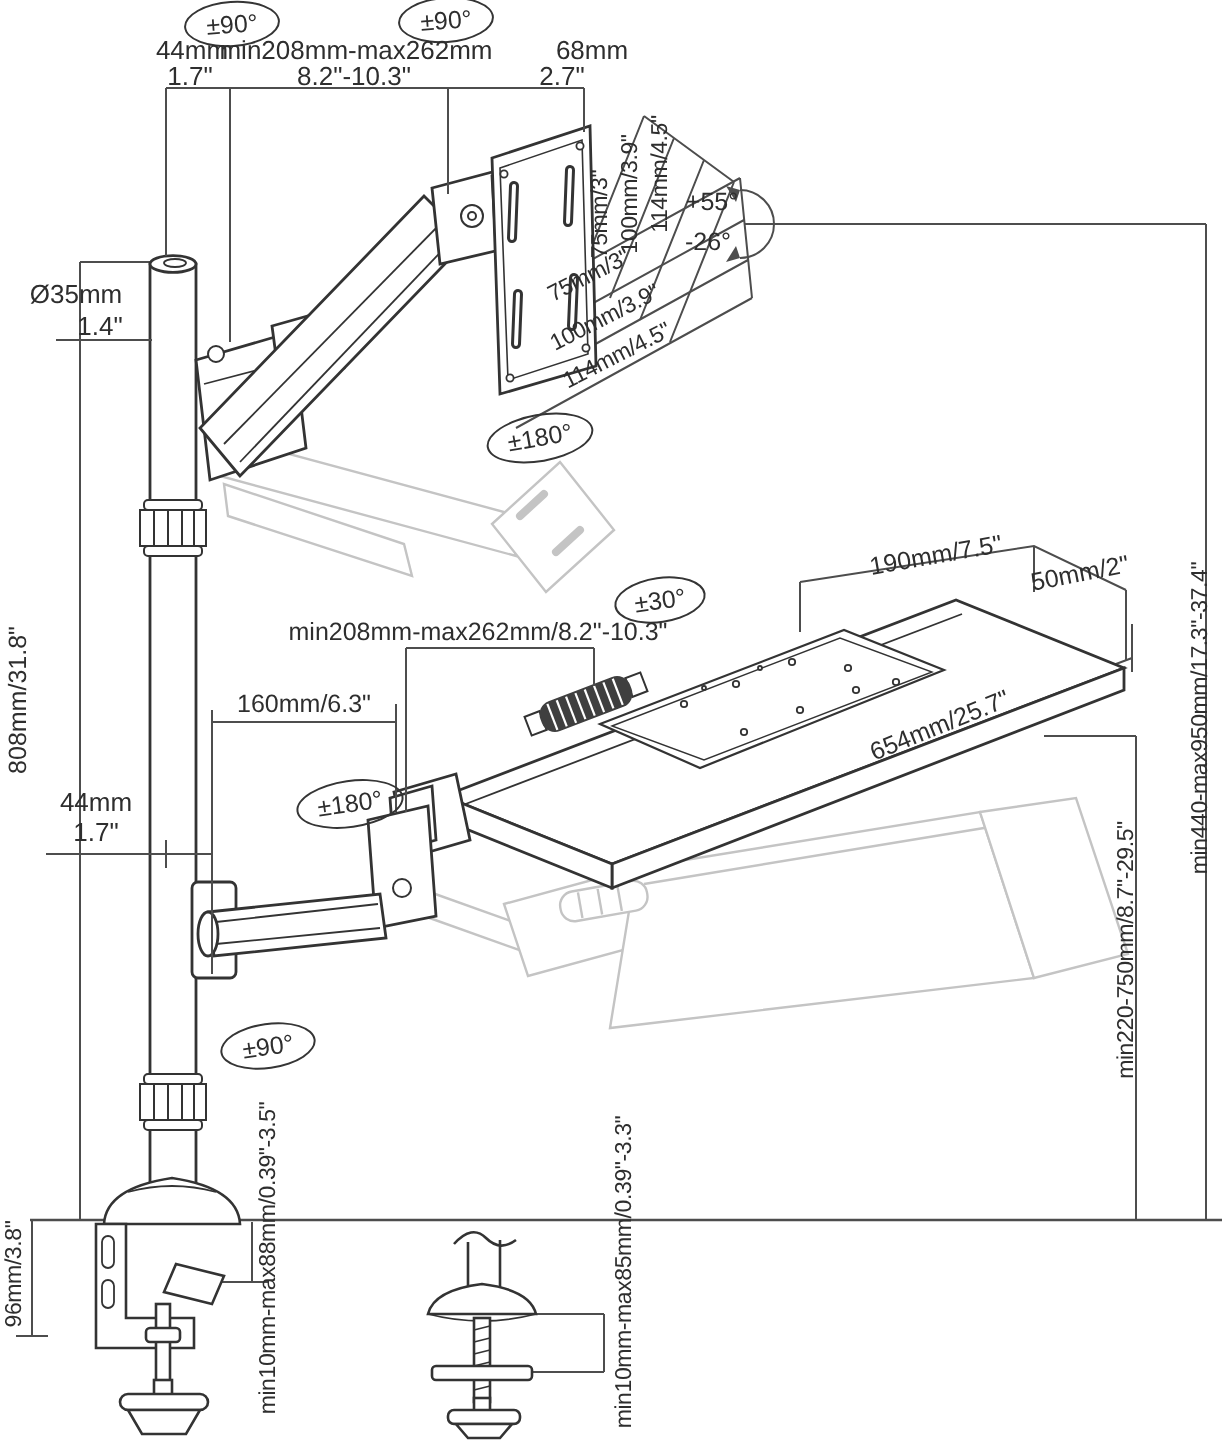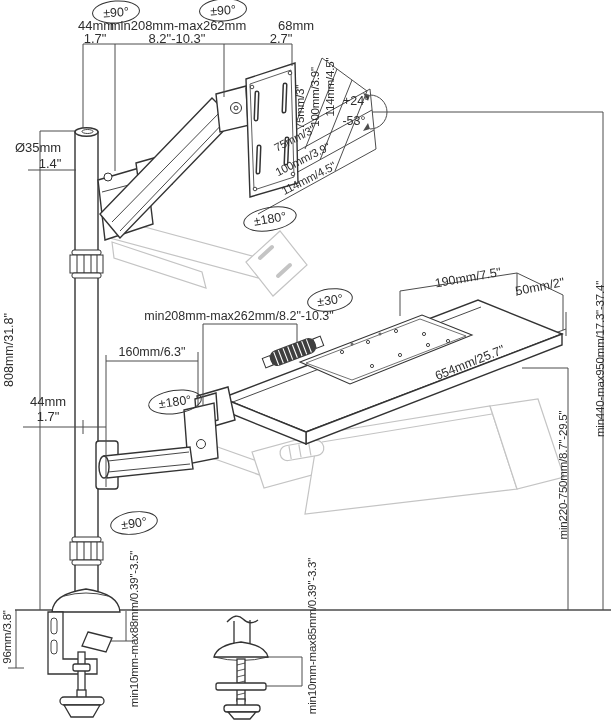--- a/index.html
+++ b/index.html
@@ -233,22 +233,22 @@
 
   <div class="lbl" style="left:96px;top:25px">44mm</div>
   <div class="lbl" style="left:95px;top:38px">1.7"</div>
   <div class="lbl" style="left:178px;top:25px">min208mm-max262mm</div>
   <div class="lbl" style="left:177px;top:38px">8.2"-10.3"</div>
   <div class="lbl" style="left:296px;top:25px">68mm</div>
   <div class="lbl" style="left:281px;top:38px">2.7"</div>
   <div class="lbl" style="left:38px;top:147px">Ø35mm</div>
   <div class="lbl" style="left:50px;top:163px">1.4"</div>
   <div class="lbl md" style="left:9px;top:350px;--r:-90deg">808mm/31.8"</div>
-  <div class="lbl md" style="left:356px;top:101px">+24°</div>
-  <div class="lbl md" style="left:354px;top:121px">-53°</div>
+  <div class="lbl md" style="left:356px;top:101px">+55°</div>
+  <div class="lbl md" style="left:354px;top:121px">-26°</div>
   <div class="lbl sm" style="left:301px;top:107px;--r:-90deg">75mm/3"</div>
   <div class="lbl sm" style="left:316px;top:97px;--r:-90deg">100mm/3.9"</div>
   <div class="lbl sm" style="left:331px;top:87px;--r:-90deg">114mm/4.5"</div>
   <div class="lbl sm" style="left:295px;top:139px;--r:-27deg">75mm/3"</div>
   <div class="lbl sm" style="left:303px;top:160px;--r:-27deg">100mm/3.9"</div>
   <div class="lbl sm" style="left:309px;top:179px;--r:-27deg">114mm/4.5"</div>
   <div class="lbl md" style="left:468px;top:278px;--r:-10deg">190mm/7.5"</div>
   <div class="lbl md" style="left:540px;top:287px;--r:-11deg">50mm/2"</div>
   <div class="lbl md" style="left:239px;top:316px">min208mm-max262mm/8.2"-10.3"</div>
   <div class="lbl md" style="left:152px;top:352px">160mm/6.3"</div>

